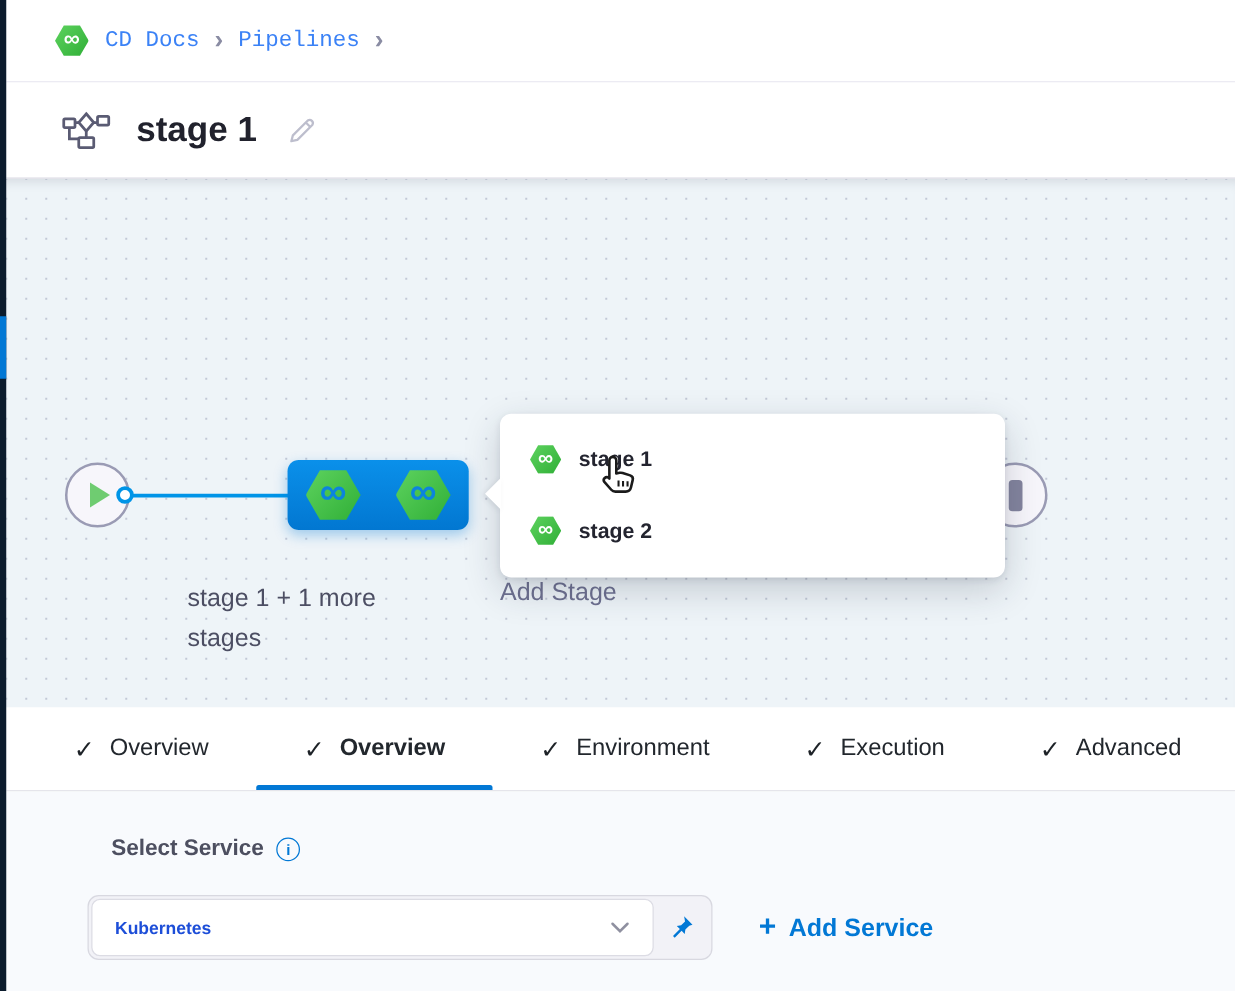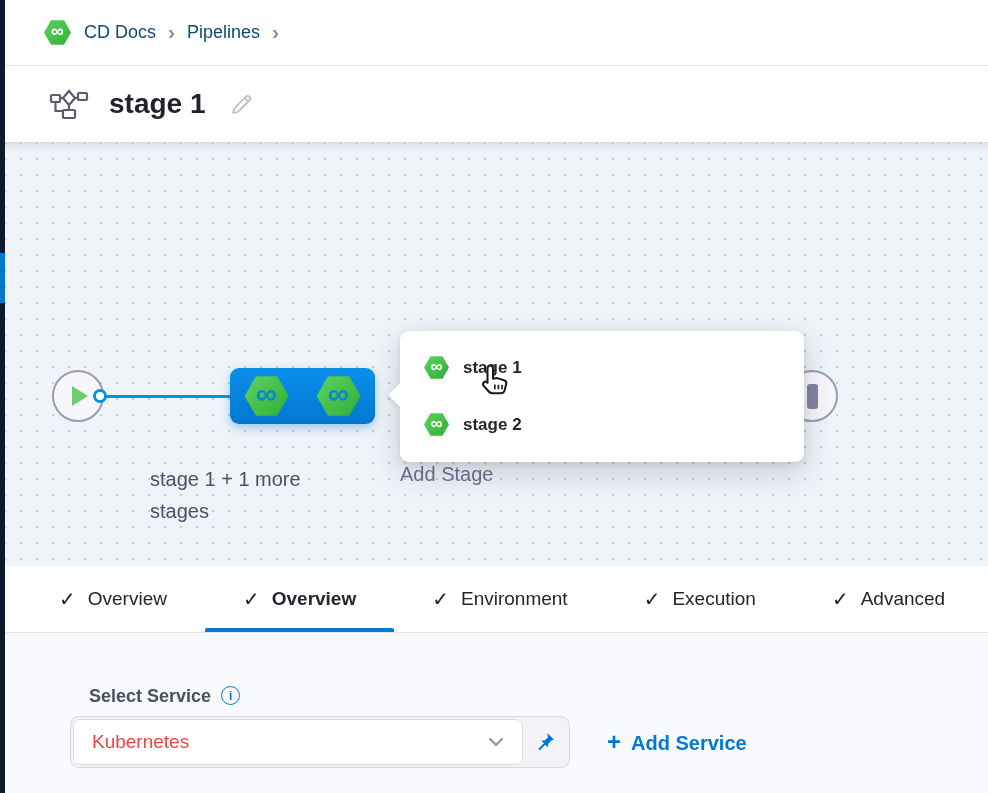--- a/index.html
+++ b/index.html
@@ -8,21 +8,21 @@
   .page { position:relative; width:988px; height:793px; }
 
   
   .rail { position:absolute; left:0; top:0; width:5px; height:793px; background:#0b1b2c; z-index:20; }
   .rail-indicator { position:absolute; left:0; top:253px; width:5px; height:50px; background:#0278D5; }
 
   
   .topbar { position:absolute; left:5px; top:0; right:0; height:66px; background:#fff;
     border-bottom:1px solid #e6e5ef; display:flex; align-items:center; padding-left:39px; z-index:5; }
   .crumb { display:flex; align-items:center; gap:10px; font-size:18px; }
-  .crumb a { color:#0c4a6e; text-decoration:none; font-weight:500; cursor:pointer; }
+  .crumb a { color:#3b82f6; text-decoration:none; font-weight:500; cursor:pointer;font-family:Liberation Mono, monospace; }
   .crumb .sep { color:#8a8ca3; font-size:21px; font-weight:600; line-height:1; padding:0 2px 3px 2px; }
 
   
   .hex { position:relative; display:inline-flex; align-items:center; justify-content:center;
     background:linear-gradient(135deg,#5ed35f 0%,#2fae36 100%);
     clip-path:polygon(26% 5%,74% 5%,100% 50%,74% 95%,26% 95%,0% 50%);
     color:#fff; font-weight:700; }
   .hex span { transform:translateY(-6%); }
 
   
@@ -80,30 +80,30 @@
     border-bottom:1px solid #e5e5eb; display:flex; align-items:stretch; padding-left:16px; z-index:4; }
   .tab { position:relative; display:flex; align-items:center; gap:12px; padding:0 38px;
     font-size:19px; color:#22272d; font-weight:500; white-space:nowrap; cursor:pointer; }
   .tab .chk { font-size:20px; font-weight:700; color:#1d2227; }
   .tab.selected { font-weight:700; }
   .tab.selected::after { content:""; position:absolute; left:0; right:0; bottom:0; height:4px;
     background:#0278D5; border-radius:2px 2px 0 0; }
 
   
   .content { position:absolute; left:5px; top:633px; right:0; height:160px; background:#f8fafd; }
-  .field-label { position:absolute; left:84px; top:53px; display:flex; align-items:flex-start; gap:10px;
+  .field-label { position:absolute; left:84px; top:35px; display:flex; align-items:flex-end; gap:10px;
     font-size:18px; font-weight:600; color:#4d4f60; }
   .info-icon { width:19px; height:19px; border-radius:50%; border:1.6px solid #0278D5; color:#0278D5;
     font-size:12px; font-weight:700; display:inline-flex; align-items:center; justify-content:center;
     font-style:normal; cursor:pointer; }
   .select-group { position:absolute; left:65px; top:83px; width:500px; height:52px;
     border:1px solid #d8d8e0; border-radius:9px; background:#f2f2f7; display:flex; padding:2px; }
   .select-box { flex:1; background:#fff; border:1px solid #dcdce4; border-radius:7px;
     display:flex; align-items:center; padding:0 18px; cursor:pointer; }
-  .select-value { flex:1; font-size:19px; color:#ef4444; }
+  .select-value { flex:1; font-size:14px; color:#1d4ed8;font-weight:bold; }
   .pin-cell { width:44px; display:flex; align-items:center; justify-content:center; cursor:pointer; }
   .add-service { position:absolute; left:602px; top:97px; display:flex; align-items:center; gap:10px;
     color:#0278D5; font-size:20px; font-weight:700; cursor:pointer; }
   .add-service .plus { font-size:24px; font-weight:600; line-height:1; padding-bottom:2px; }
 </style>
 </head>
 <body>
 
 <div class="page">
 

